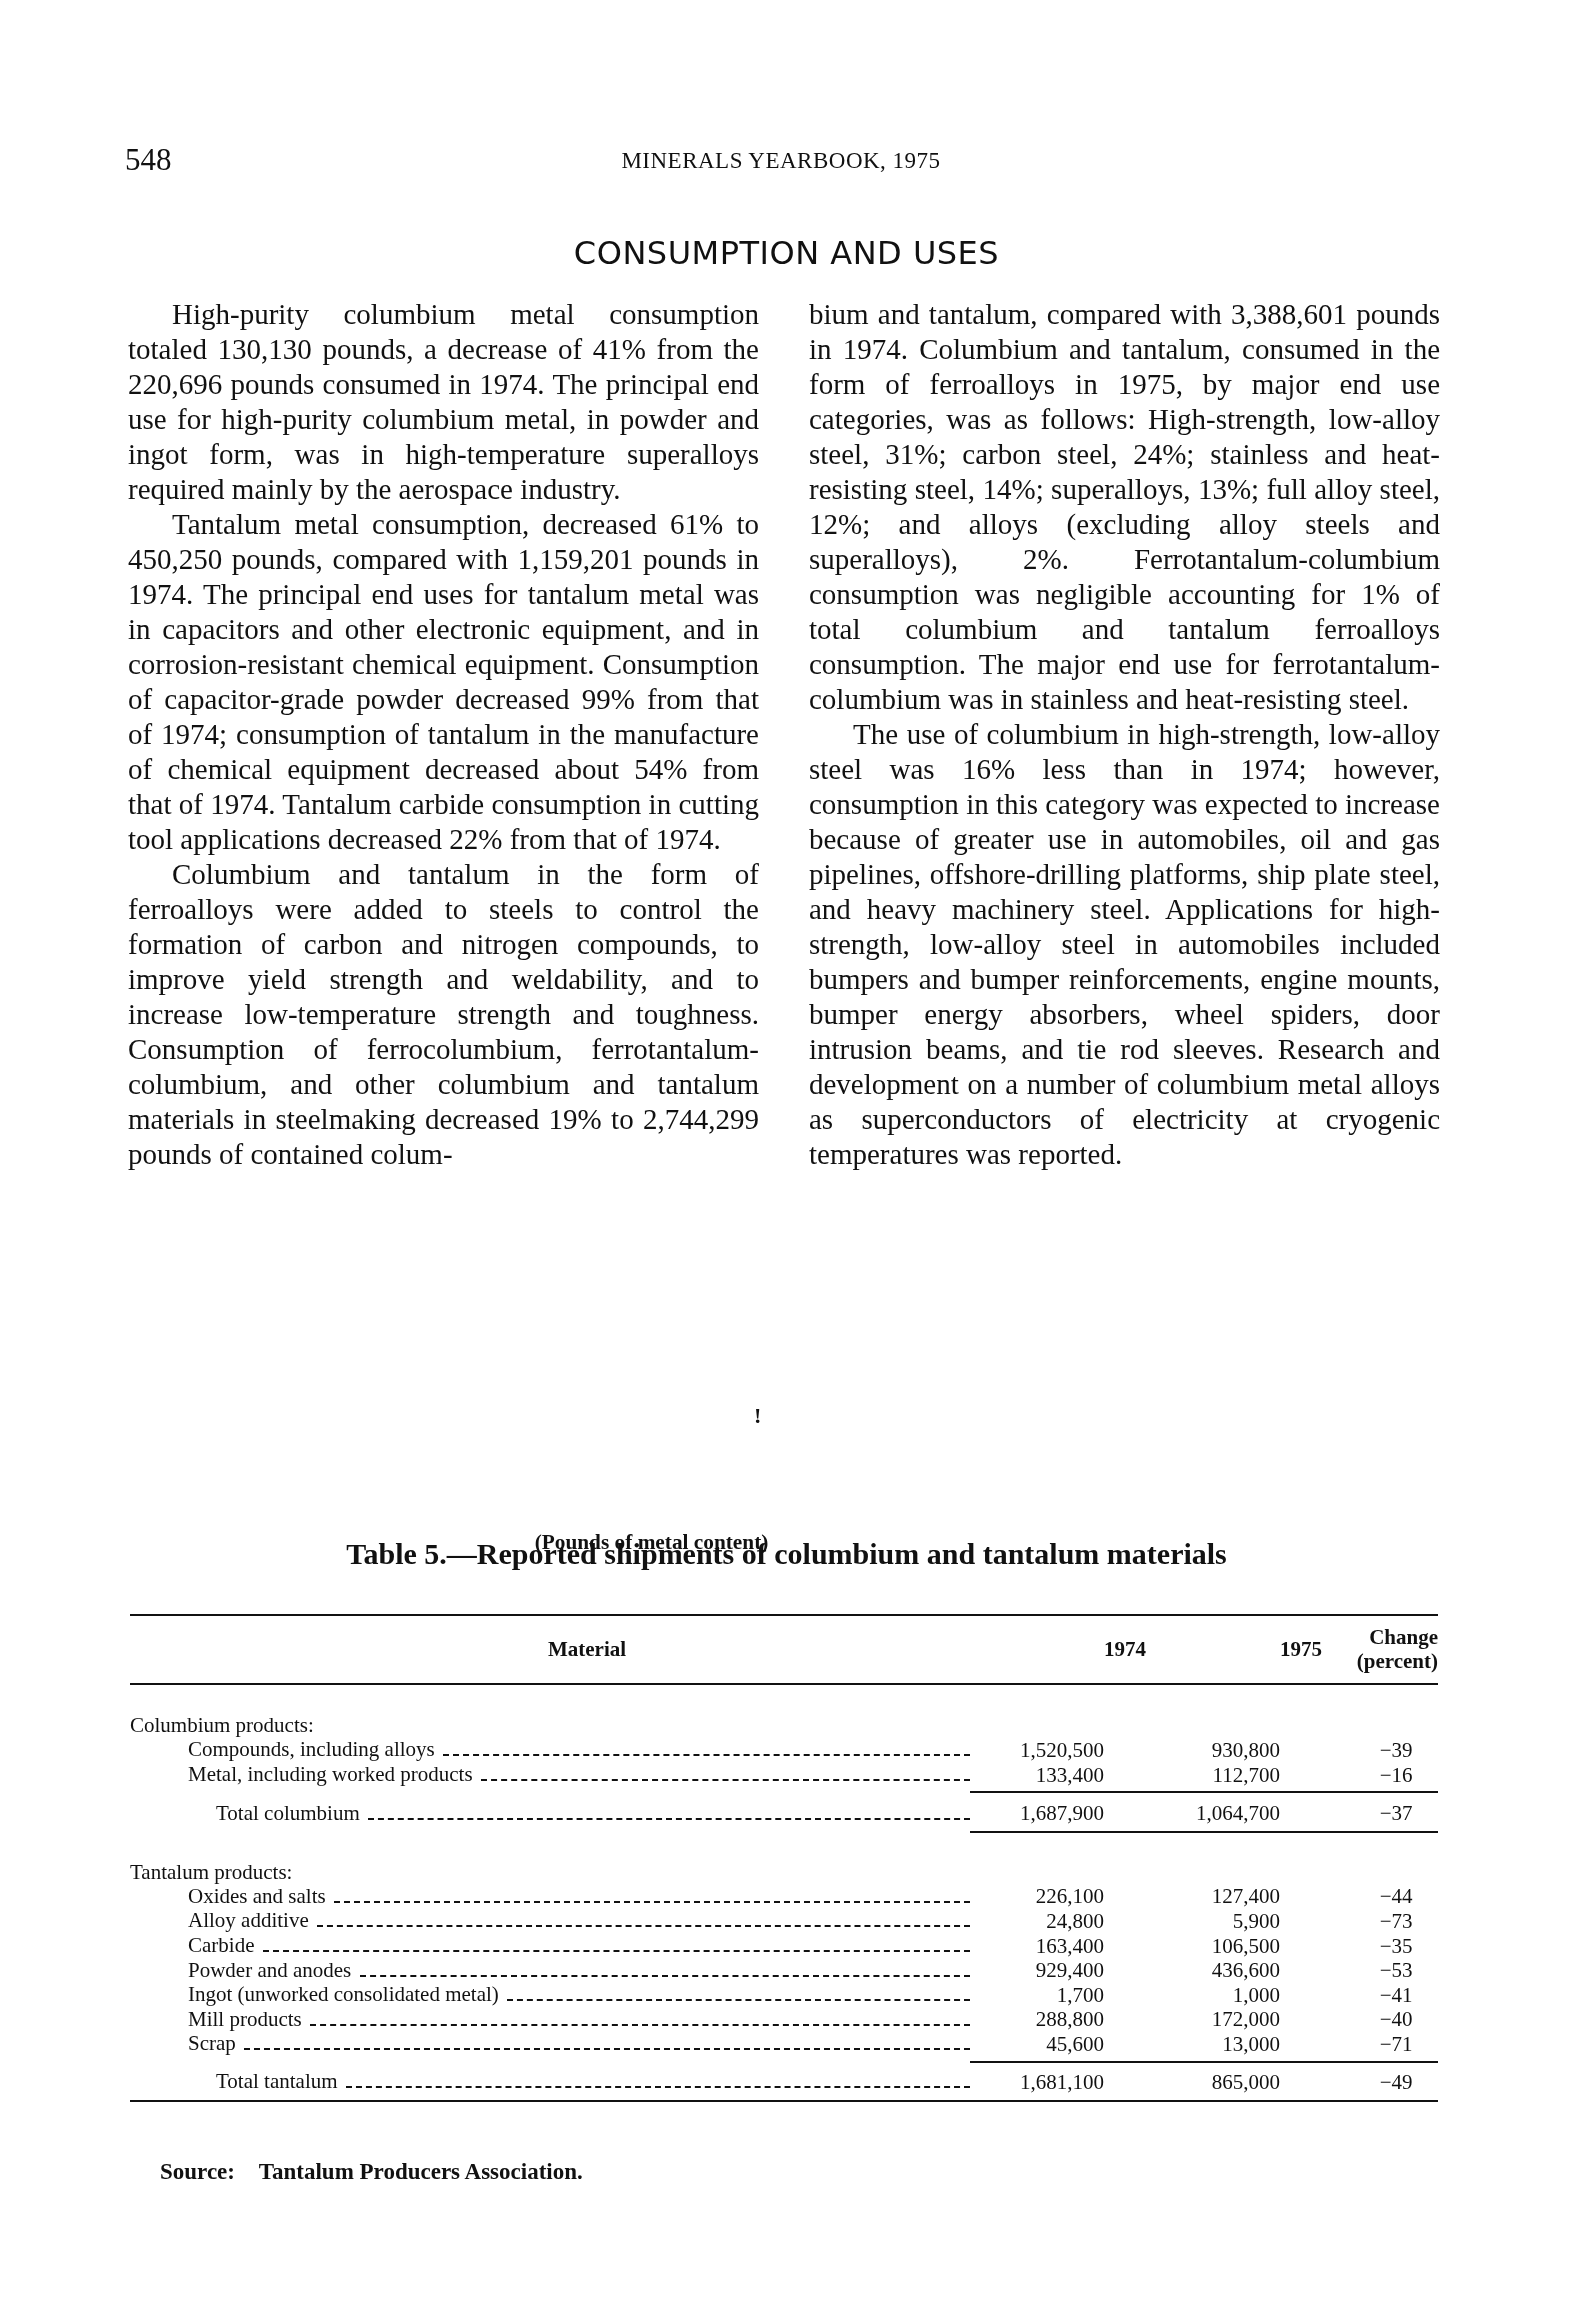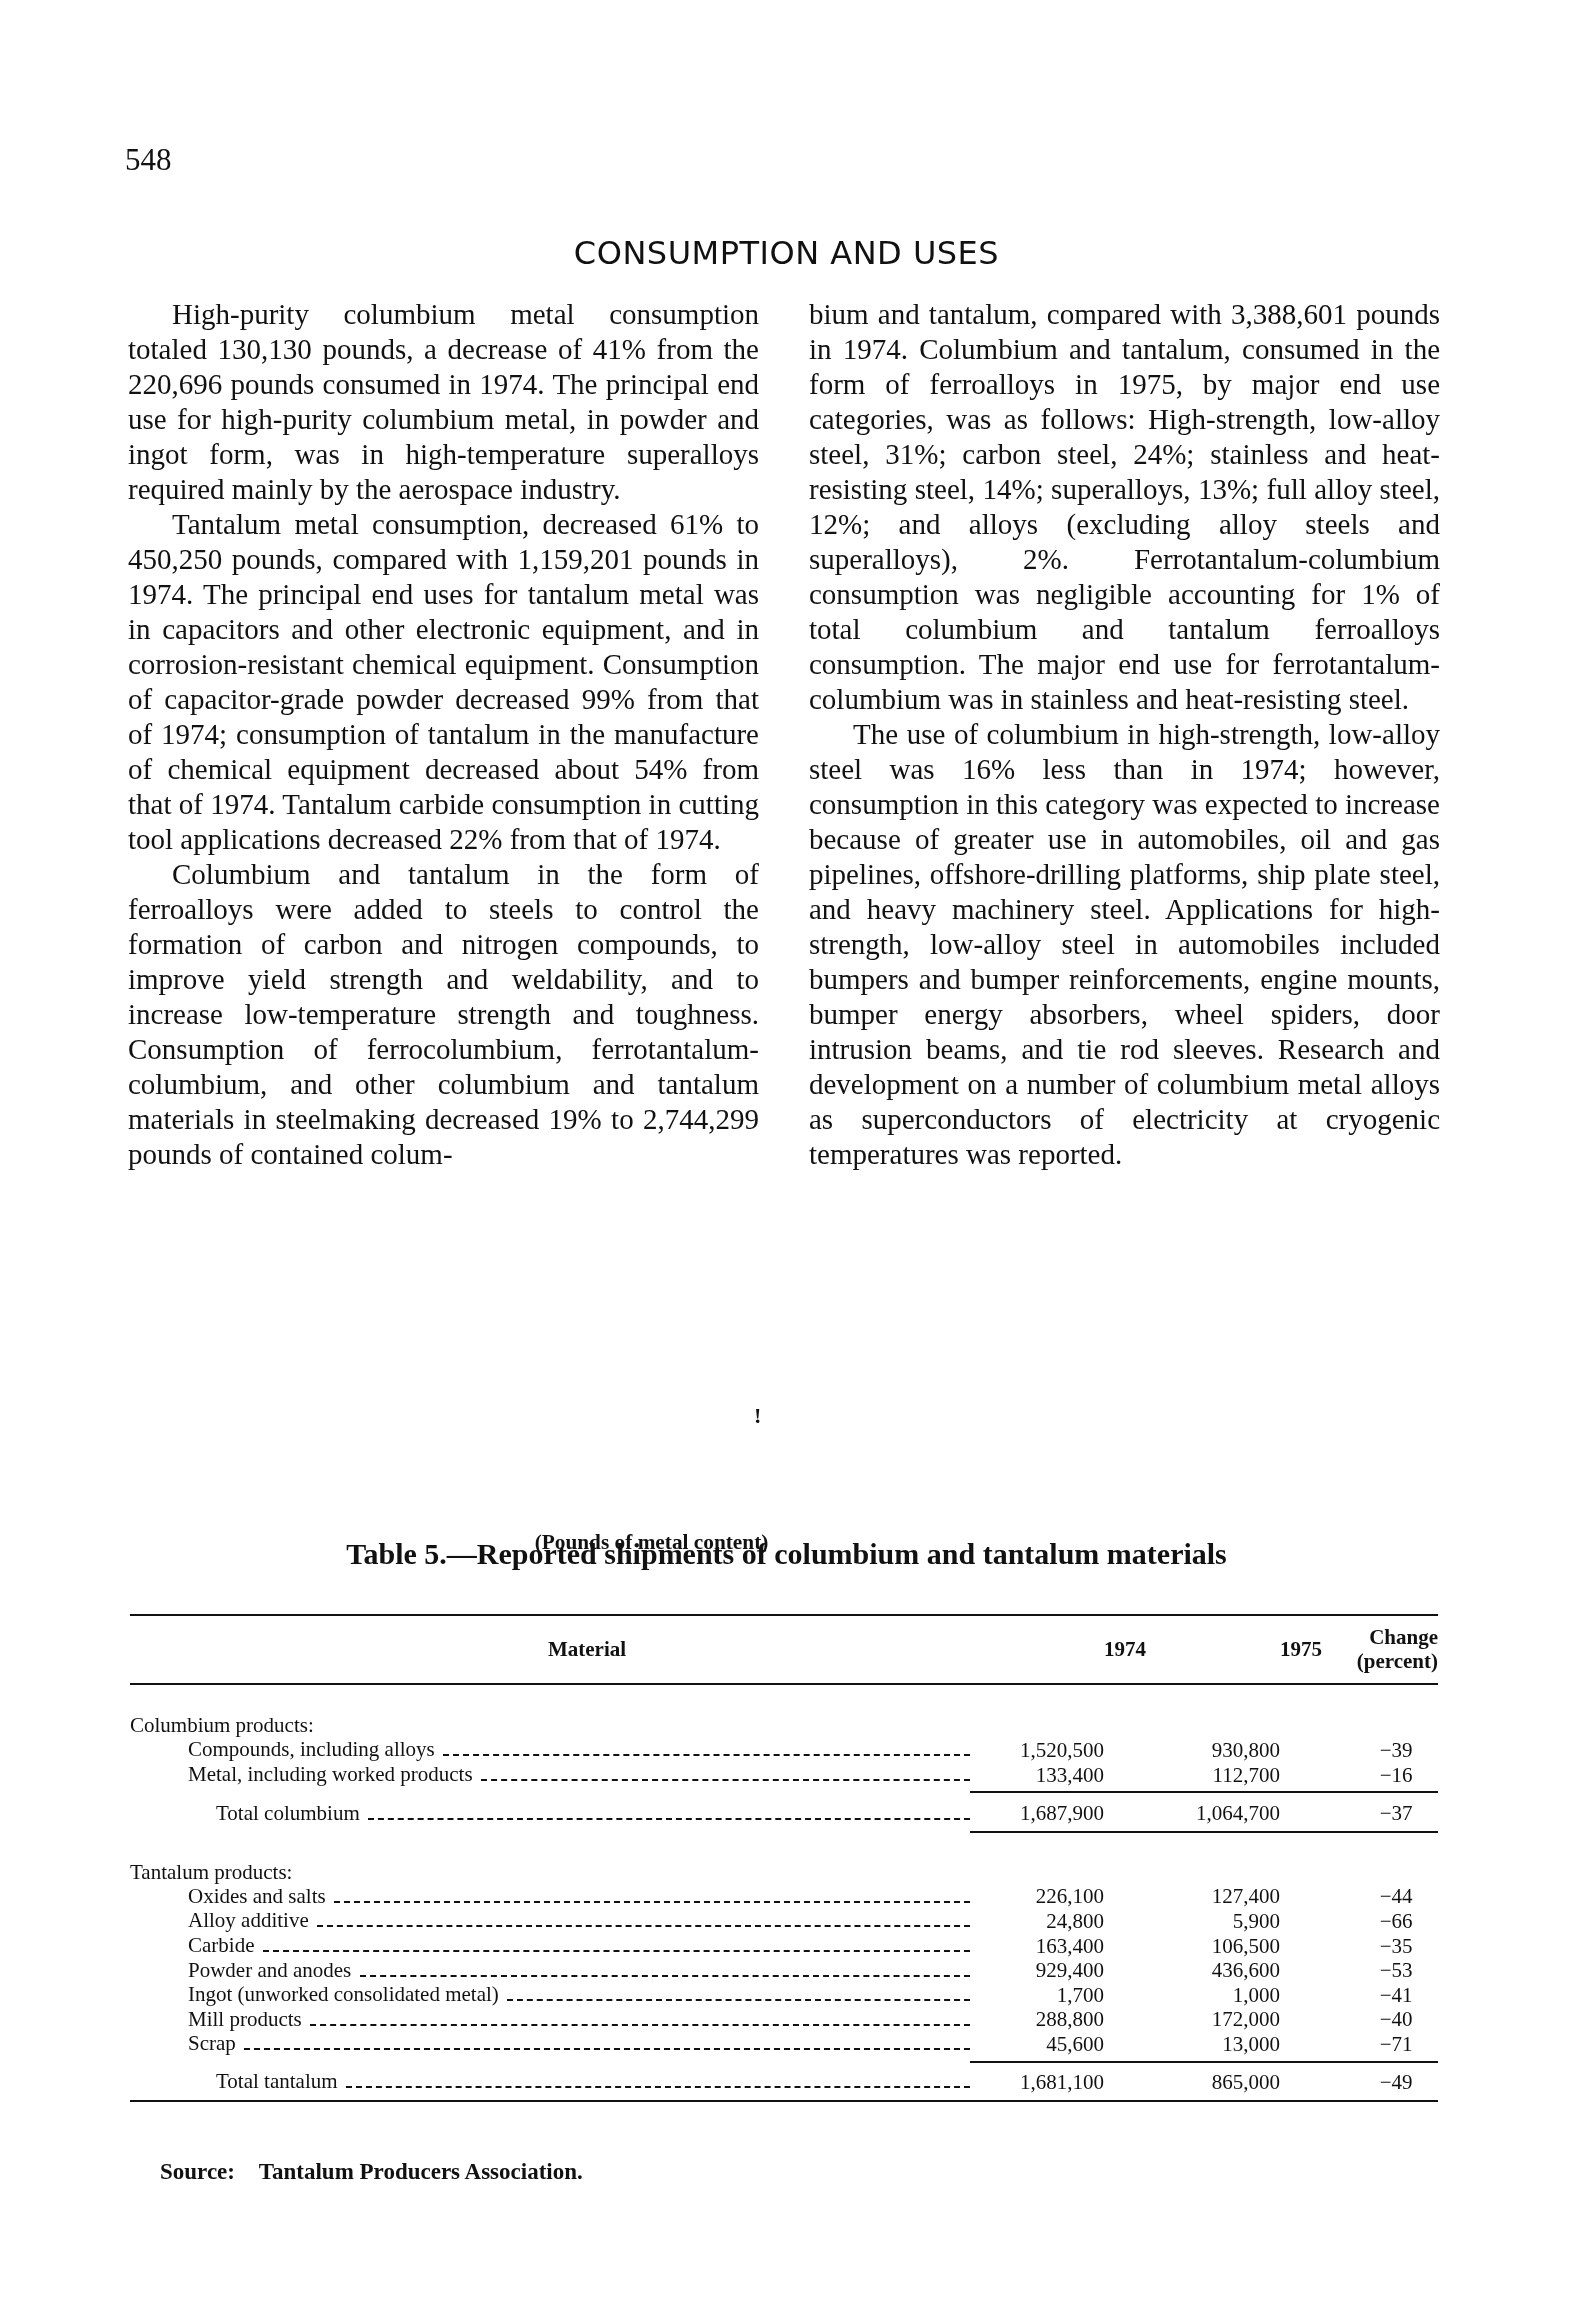--- a/index.html
+++ b/index.html
@@ -40,20 +40,21 @@
   tr.spacer td.rule { border-top: 2.3px solid #111; }
   tr.total.last td { border-bottom: 2.8px solid #111; }
   .source { position: absolute; top: 2159px; left: 160px; font-size: 23px; font-weight: bold; }
   .source .src-label { margin-right: 18.5px; }
 </style>
 </head>
 <body>
 
 <div class="running-head">
   <span class="page-number">548</span>
+  <div class="running-title">MINERALS YEARBOOK, 1975</div>
 </div>
 
 <div class="section-heading">CONSUMPTION AND USES</div>
 
 <div class="columns">
   <div class="col">
     <p>High-purity columbium metal consumption totaled 130,130 pounds, a decrease of 41% from the 220,696 pounds consumed in 1974. The principal end use for high-purity columbium metal, in powder and ingot form, was in high-temperature superalloys required mainly by the aerospace industry.</p>
     <p>Tantalum metal consumption, decreased 61% to 450,250 pounds, compared with 1,159,201 pounds in 1974. The principal end uses for tantalum metal was in capacitors and other electronic equipment, and in corrosion-resistant chemical equipment. Consumption of capacitor-grade powder decreased 99% from that of 1974; consumption of tantalum in the manufacture of chemical equipment decreased about 54% from that of 1974. Tantalum carbide consumption in cutting tool applications decreased 22% from that of 1974.</p>
     <p>Columbium and tantalum in the form of ferroalloys were added to steels to control the formation of carbon and nitrogen compounds, to improve yield strength and weldability, and to increase low-temperature strength and toughness. Consumption of ferrocolumbium, ferrotantalum-columbium, and other columbium and tantalum materials in steelmaking decreased 19% to 2,744,299 pounds of contained colum-</p>
   </div>
@@ -146,21 +147,21 @@
       </tr>
       <tr class="item">
         <td class="label">
             <div class="leader">
               <span class="txt">Alloy additive</span>
               <span class="dots"></span>
             </div>
           </td>
         <td class="num">24,800</td>
         <td class="num y75">5,900</td>
-        <td class="chg">−66</td>
+        <td class="chg">−73</td>
       </tr>
       <tr class="item">
         <td class="label">
             <div class="leader">
               <span class="txt">Carbide</span>
               <span class="dots"></span>
             </div>
           </td>
         <td class="num">163,400</td>
         <td class="num y75">106,500</td>

